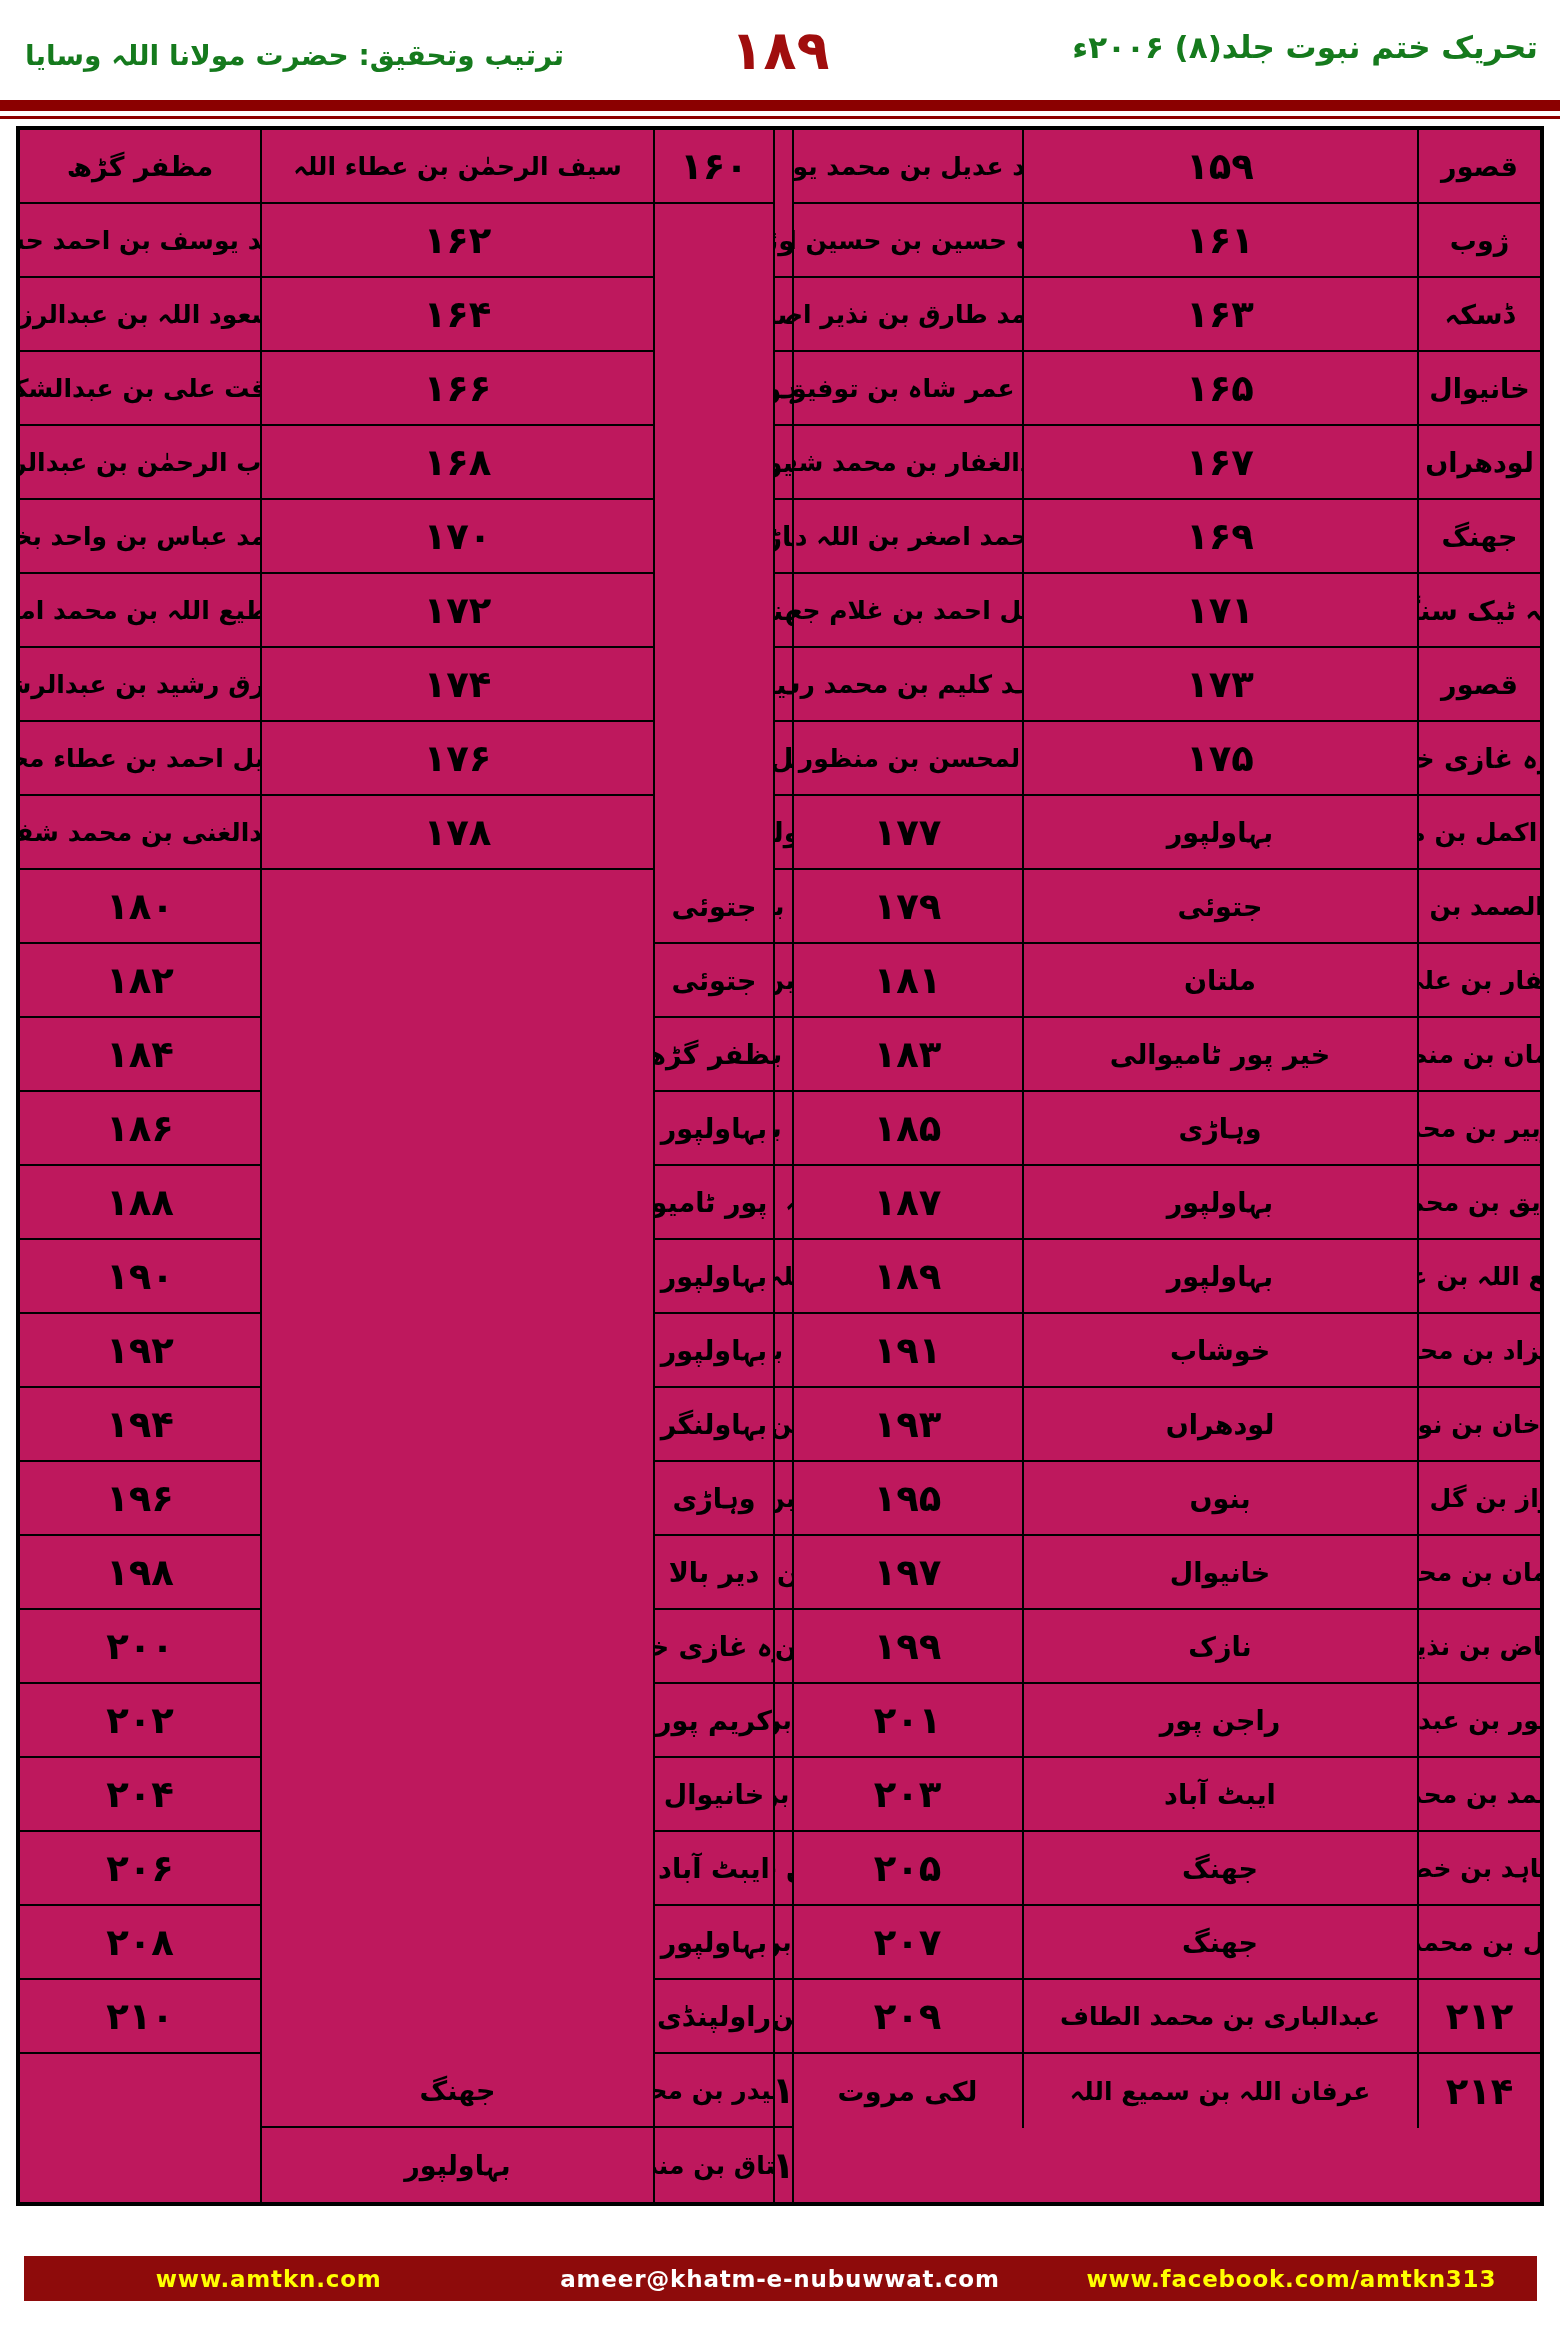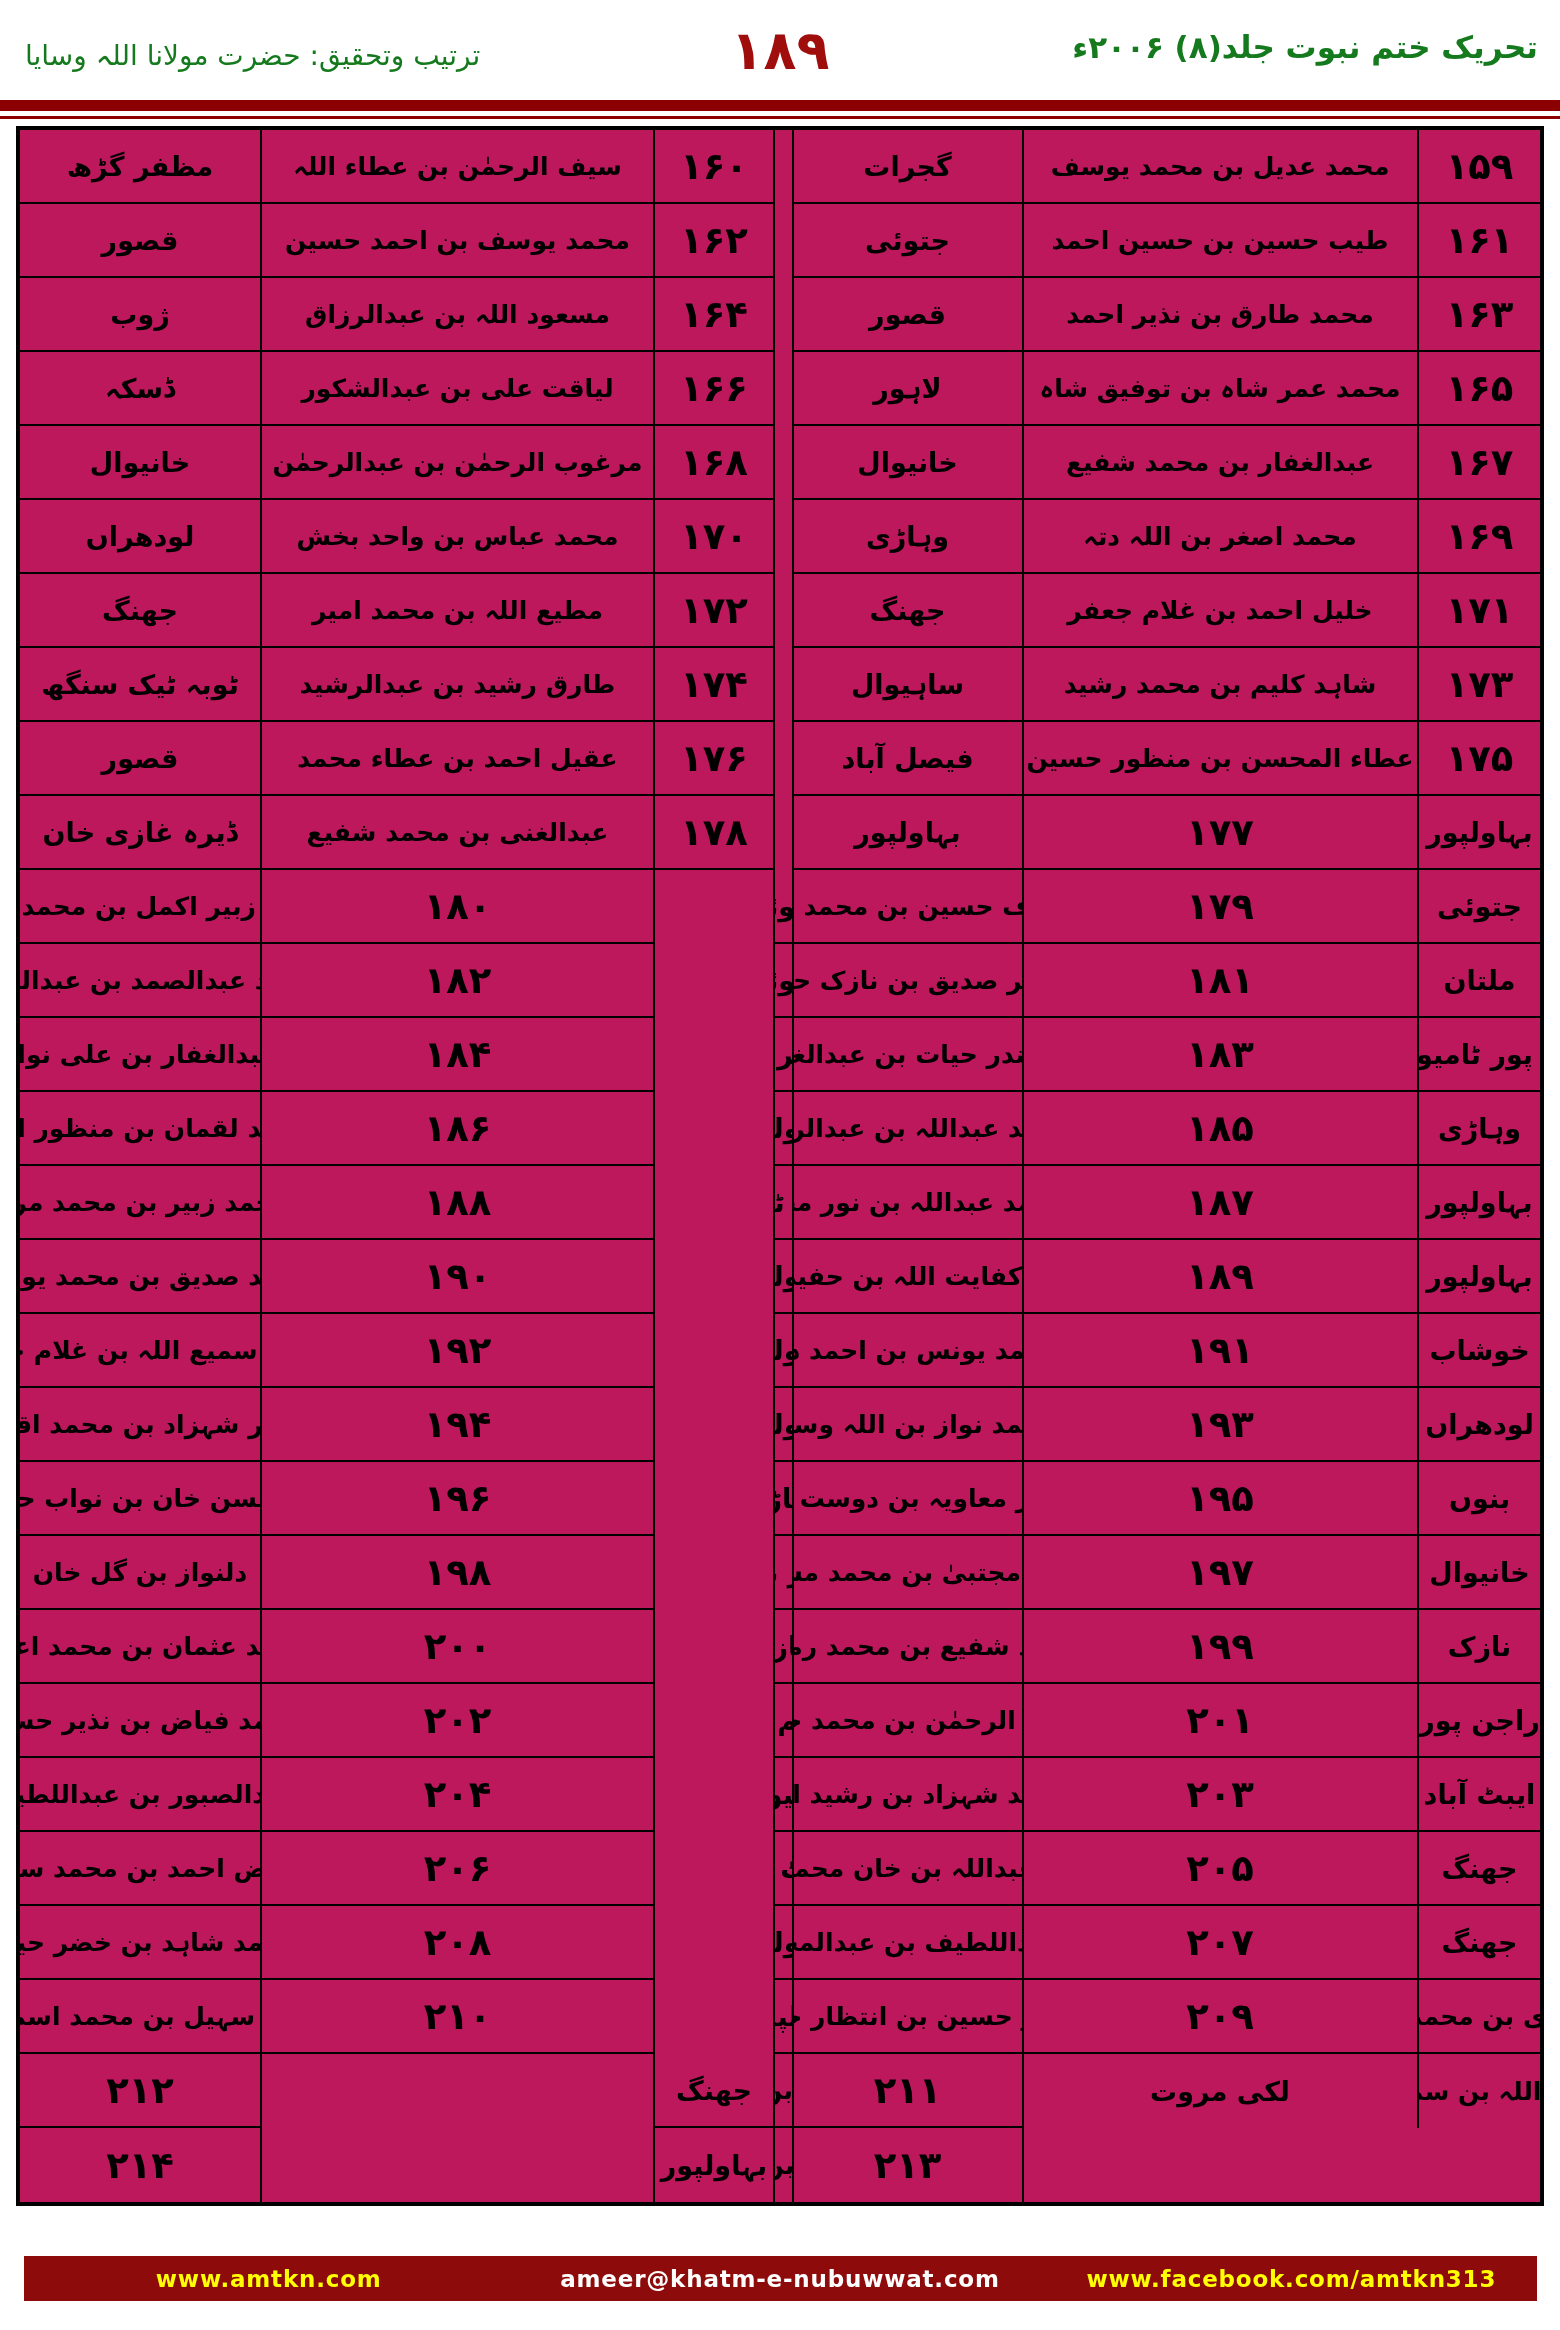--- a/index.html
+++ b/index.html
@@ -11,21 +11,21 @@
   .hdr-right{
     position:absolute;top:28.6px;right:22px;direction:rtl;
     font-size:31px;font-weight:bold;color:#157a1d;white-space:nowrap;text-align:center;
   }
   .hdr-center{
     position:absolute;top:18.5px;left:0;right:0;text-align:center;
     font-size:54px;font-weight:bold;color:#a00d0d;
   }
   .hdr-left{
     position:absolute;top:39px;left:25px;direction:rtl;
-    font-size:28px;font-weight:normal;color:#157a1d;white-space:nowrap;
+    font-size:28px;font-weight:bold;color:#157a1d;white-space:nowrap;
   }
   .rule{position:absolute;left:0;width:1560px;background:#8b0000;}
   .rule-thick{top:100px;height:11px;}
   .rule-thin{top:116px;height:3.4px;}
   
   .registry{
     position:absolute;left:16px;top:126px;width:1528px;
     border:4.2px solid #000;box-sizing:border-box;background:#be185d;
     display:grid;
     grid-template-columns:242px 393px 120px 18.5px 230px 395px 122px;
@@ -65,23 +65,20 @@
     <div class="city">
       <span class="cell-txt" dir="rtl">مظفر گڑھ</span>
     </div>
     <div class="name">
       <span class="cell-txt" dir="rtl">سیف الرحمٰن بن عطاء اللہ</span>
     </div>
     <div class="num">
       <span class="cell-txt" dir="rtl">۱۶۰</span>
     </div>
     <div class="gap"></div>
-    <div class="city">
-      <span class="cell-txt" dir="rtl">گجرات</span>
-    </div>
     <div class="name">
       <span class="cell-txt" dir="rtl">محمد عدیل بن محمد یوسف</span>
     </div>
     <div class="num">
       <span class="cell-txt" dir="rtl">۱۵۹</span>
     </div>
     <div class="city">
       <span class="cell-txt" dir="rtl">قصور</span>
     </div>
     <div class="name">

